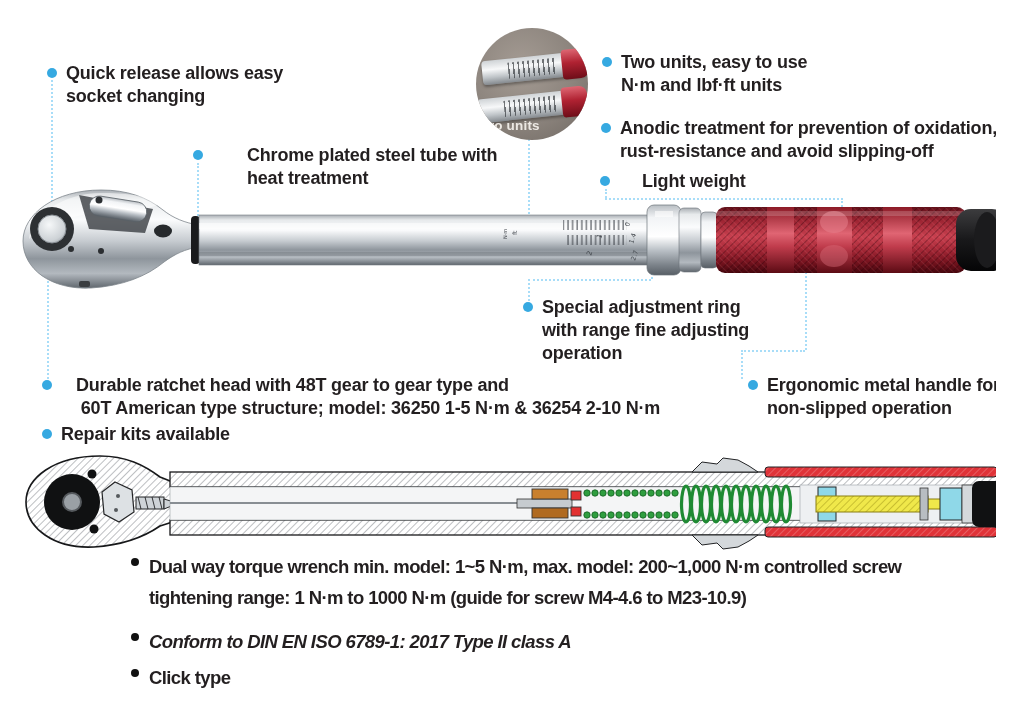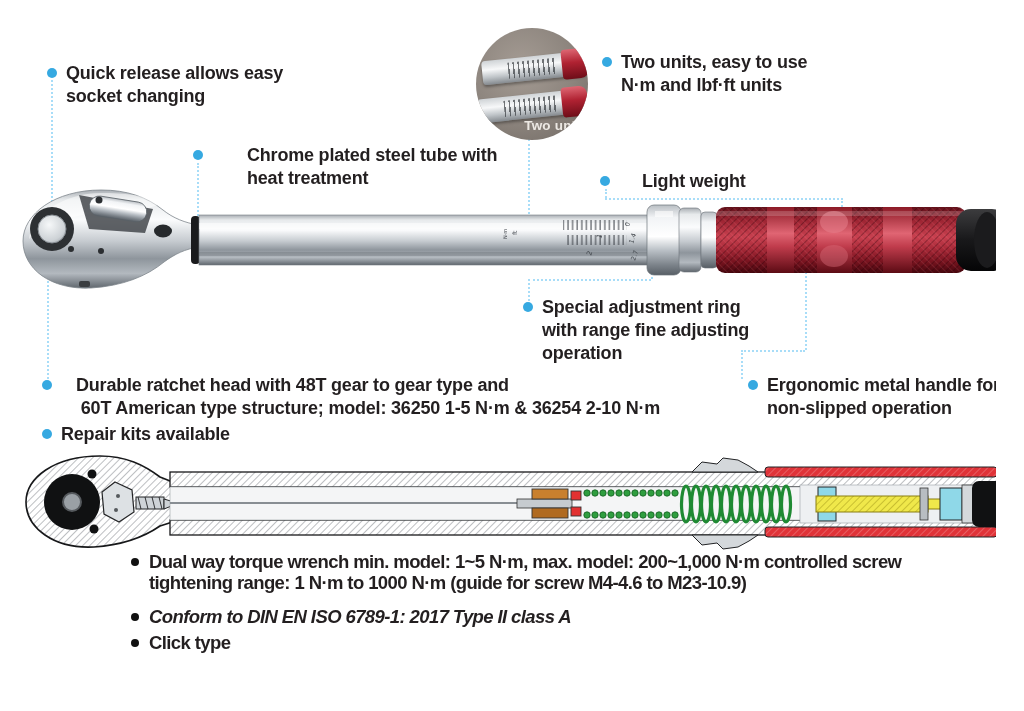--- a/index.html
+++ b/index.html
@@ -20,26 +20,26 @@
   
   .inset{position:absolute;left:476px;top:28px;width:112px;height:112px;border-radius:50%;
          overflow:hidden;background:radial-gradient(circle at 40% 35%,#a59c94 0%,#8c847d 55%,#6f6862 100%);}
   .mini-handle{position:absolute;height:24px;border-radius:4px;
          background:linear-gradient(180deg,#cfd3d6 0%,#f7f8f9 38%,#bfc4c8 70%,#84898e 100%);
          box-shadow:0 2px 3px rgba(0,0,0,.35);}
   .mini-ticks{position:absolute;left:26px;top:4px;right:30px;height:16px;opacity:.65;
          background:repeating-linear-gradient(90deg,#2b2f33 0 1.5px,transparent 1.5px 5px);}
   .mini-red{position:absolute;right:-2px;top:-3px;width:26px;height:30px;border-radius:4px 8px 8px 4px;
          background:linear-gradient(180deg,#dd6672 0%,#b02232 45%,#6e0d18 100%);}
-  .inset-caption{position:absolute;left:0;right:0;bottom:7px;text-align:right;color:#ece8e3;
+  .inset-caption{position:absolute;left:0;right:0;bottom:7px;text-align:left;color:#ece8e3;
          font-size:13.5px;font-weight:600;letter-spacing:.2px;}
   
   .specs{position:absolute;left:131px;top:551px;width:830px;}
   .spec{display:flex;align-items:flex-start;gap:10px;font-size:18.5px;font-weight:600;
-        letter-spacing:-0.6px;line-height:21px;white-space:pre;}
+        letter-spacing:-0.6px;line-height:31px;white-space:pre;}
   .spec .bdot{width:8px;height:8px;border-radius:50%;background:#111;flex:none;margin-top:7px;}
   .sp1{margin-bottom:13px;} .sp2{margin-bottom:5px;font-style:italic;} .sp3{margin-bottom:2px;}
   svg{position:absolute;}
   .svgtxt{font-family:"DejaVu Sans",sans-serif;fill:#41464c;}
 </style>
 </head>
 <body>
 
 <div id="stage">
 
@@ -72,20 +72,25 @@
   </div>
   <div class="callout" style="left:193px;top:144px;gap:44px;">
     <span class="dot"></span>
     <span class="ctext">Chrome plated steel tube with
 heat treatment</span>
   </div>
   <div class="callout" style="left:602px;top:51px;">
     <span class="dot"></span>
     <span class="ctext">Two units, easy to use
 N·m and lbf·ft units</span>
+  </div>
+  <div class="callout" style="left:601px;top:117px;">
+    <span class="dot"></span>
+    <span class="ctext">Anodic treatment for prevention of oxidation,
+rust-resistance and avoid slipping-off</span>
   </div>
   <div class="callout" style="left:600px;top:170px;gap:32px;">
     <span class="dot"></span>
     <span class="ctext">Light weight</span>
   </div>
   <div class="callout" style="left:523px;top:296px;">
     <span class="dot"></span>
     <span class="ctext">Special adjustment ring
 with range fine adjusting
 operation</span>

